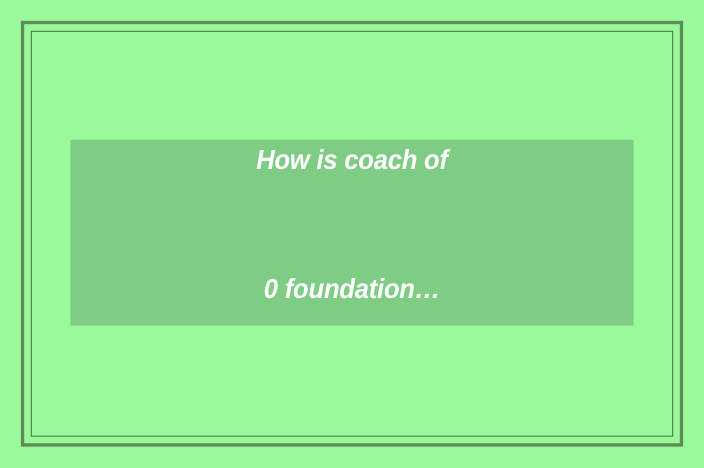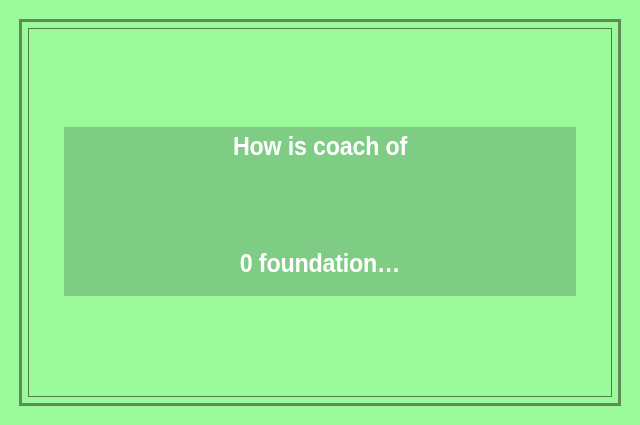--- a/index.html
+++ b/index.html
@@ -52,20 +52,21 @@
     left: 64px;
     top: 127px;
     width: 512px;
     height: 169px;
     background: #7fcd84;
     box-sizing: border-box;
     display: flex;
     flex-direction: column;
     align-items: center;
     justify-content: center;
+    font-style: italic;
   }
 
   .panel-text {
     width: 100%;
     text-align: center;
     color: #ffffff;
     font-family: "Liberation Sans", sans-serif;
     font-weight: bold;
     font-size: 25px;
     line-height: 39px;

